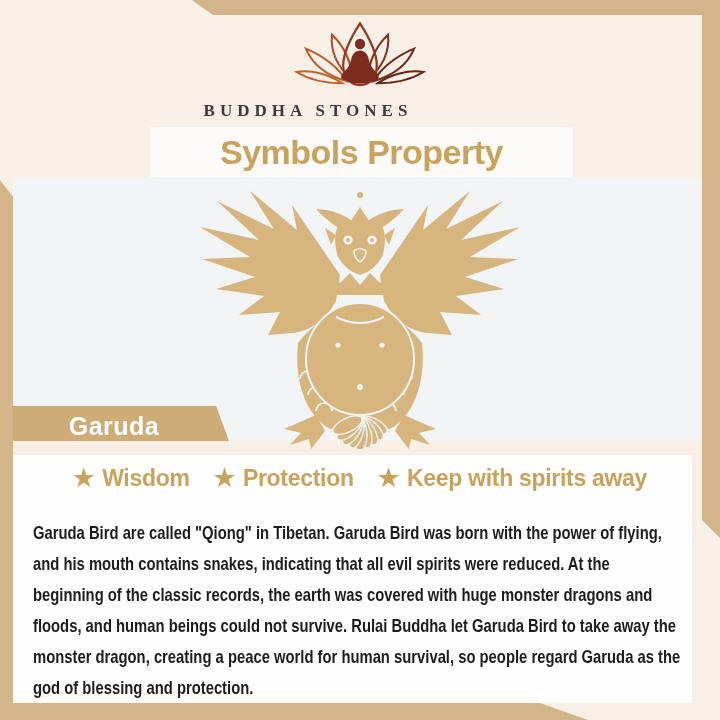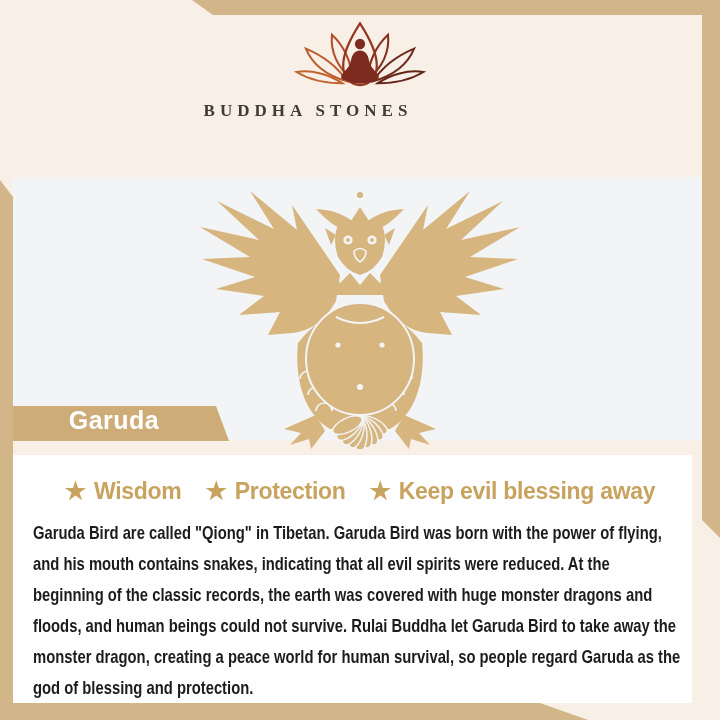--- a/index.html
+++ b/index.html
@@ -33,30 +33,30 @@
   .header-title{
     font-size:34px;font-weight:700;color:#c8a35e;letter-spacing:-.5px;
   }
   
   .showcase{position:absolute;left:13px;top:177px;width:689px;height:263px;background:#f3f4f6;}
   .garuda-art{position:absolute;left:198px;top:183px;width:324px;height:266px;}
   
   .ribbon{
     position:absolute;left:13px;top:406px;width:216px;height:35px;background:#cdac77;
     clip-path:polygon(0 0,203px 0,216px 100%,0 100%);
-    display:flex;align-items:flex-start;justify-content:center;padding-right:14px;box-sizing:border-box;
+    display:flex;align-items:flex-end;justify-content:center;padding-right:14px;box-sizing:border-box;
   }
   .ribbon-label{font-size:25px;font-weight:700;color:#ffffff;letter-spacing:.5px;}
   
   .text-panel{position:absolute;left:13px;top:455px;width:679px;height:248px;background:#fefefe;}
   .traits{
     position:absolute;left:0;top:464px;width:720px;text-align:center;
     font-size:23px;font-weight:700;color:#c8a35e;letter-spacing:-.3px;
   }
-  .trait{display:inline-block;margin:13px 9px;}
+  .trait{display:inline-block;margin:0 9px;}
   .trait .star{margin-right:8px;font-size:24px;}
   .description{
     position:absolute;left:33px;top:498px;width:812px;
     font-size:18.5px;line-height:31px;font-weight:700;color:#1c1c1e;
     transform:scaleX(.80);transform-origin:0 0;letter-spacing:0;
   }
 </style>
 </head>
 <body>
 
@@ -85,20 +85,23 @@
 
       <g fill="#7d2b1e">
         <circle cx="75" cy="25" r="5.5"></circle>
         <path d="M75 32 C70 32 66.5 36 65.5 42 C64.5 48 61 52 57 56 C53 60 55 63.5 59 63.5 L91 63.5 C95 63.5 97 60 93 56 C89 52 85.5 48 84.5 42 C83.5 36 80 32 75 32 Z"></path>
         <path d="M57 62 C63 57.5 70 55.5 75 55.5 C80 55.5 87 57.5 93 62 C89 66 82 67.5 75 67.5 C68 67.5 61 66 57 62 Z"></path>
       </g>
     </svg>
   </div>
   <div class="brand-name">BUDDHA STONES</div>
 
+  <div class="header-box">
+    <span class="header-title">Symbols Property</span>
+  </div>
 
   <div class="showcase"></div>
   <div class="garuda-art">
     <svg viewBox="0 0 324 266" width="324" height="266">
       <defs>
         <g id="wingR" fill="#d6b57f">
           <path d="M182 92 L230 22 L225 47 L272 8 L248 46 L305 18 L263 57 L322 44 L272 74 L320 76 L267 94 L306 106 L258 113 L283 132 L242 129 L254 152 L230 150 C210 148 196 136 186 118 Z"></path>
           <path d="M214 110 C232 106 244 114 249 130 C240 126 230 127 222 133 C214 139 206 133 208 123 Z"></path>
         </g>
         <g id="footR">
@@ -156,18 +159,18 @@
 
   <div class="ribbon">
     <span class="ribbon-label">Garuda</span>
   </div>
 
   <div class="text-panel"></div>
 
   <div class="traits">
     <span class="trait"><span class="star">★</span><span>Wisdom</span></span>
     <span class="trait"><span class="star">★</span><span>Protection</span></span>
-    <span class="trait"><span class="star">★</span><span>Keep evil blessing away</span></span>
+    <span class="trait"><span class="star">★</span><span>Keep with spirits away</span></span>
   </div>
 
   <p class="description">Garuda Bird are called "Qiong" in Tibetan. Garuda Bird was born with the power of flying, and his mouth contains snakes, indicating that all evil spirits were reduced. At the beginning of the classic records, the earth was covered with huge monster dragons and floods, and human beings could not survive. Rulai Buddha let Garuda Bird to take away the monster dragon, creating a peace world for human survival, so people regard Garuda as the god of blessing and protection.</p>
 
 </div>
 
 </body></html>

